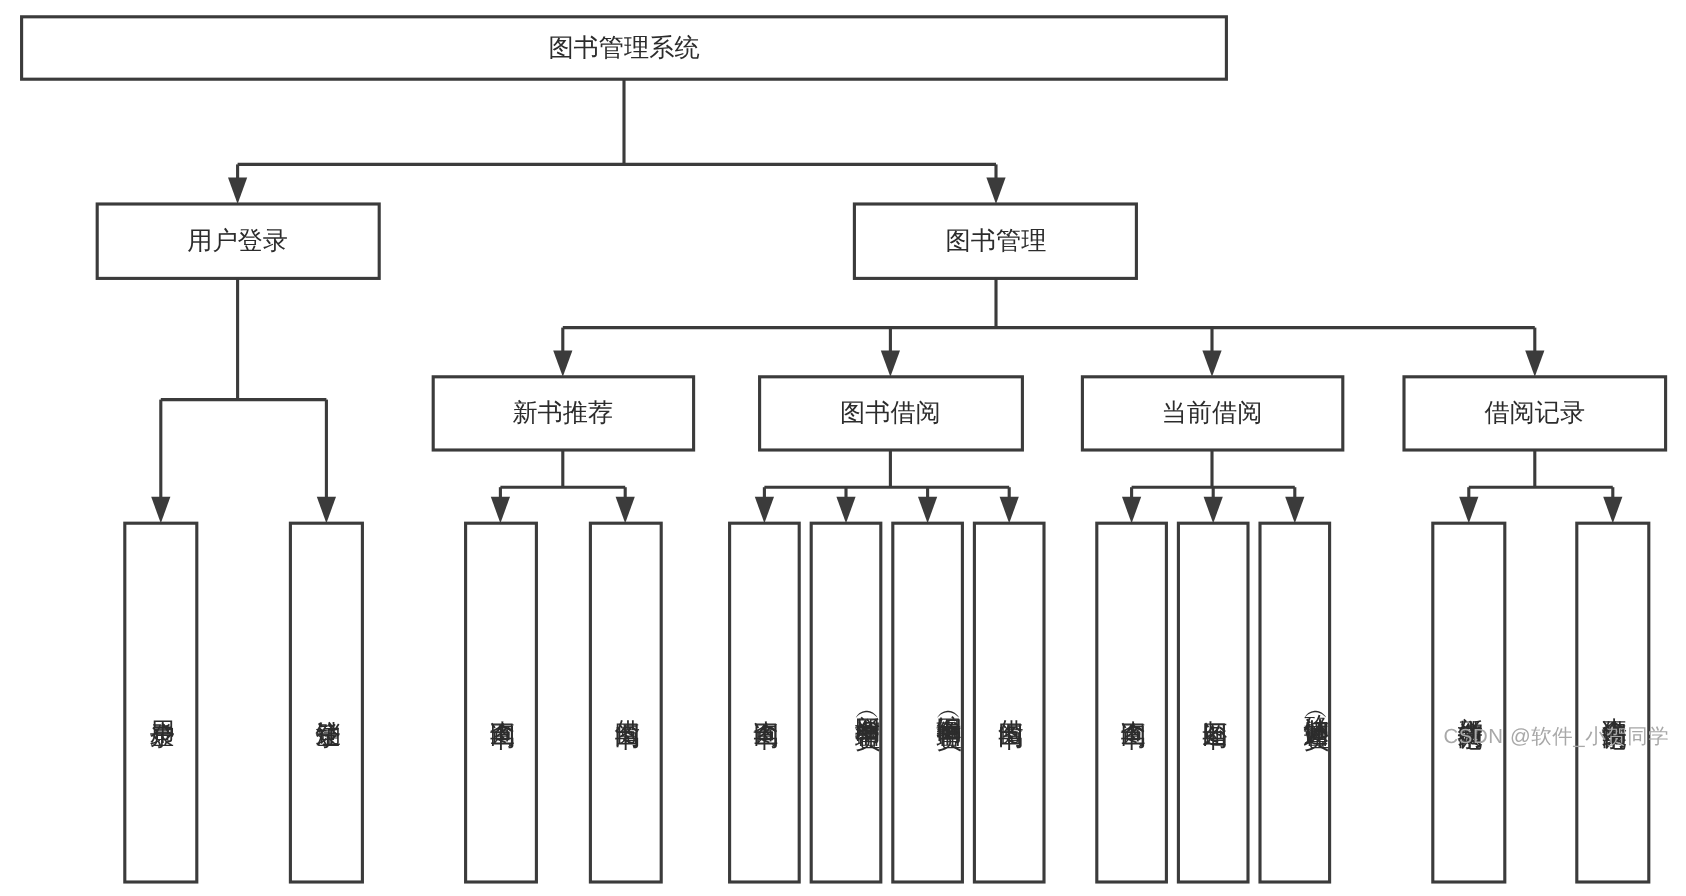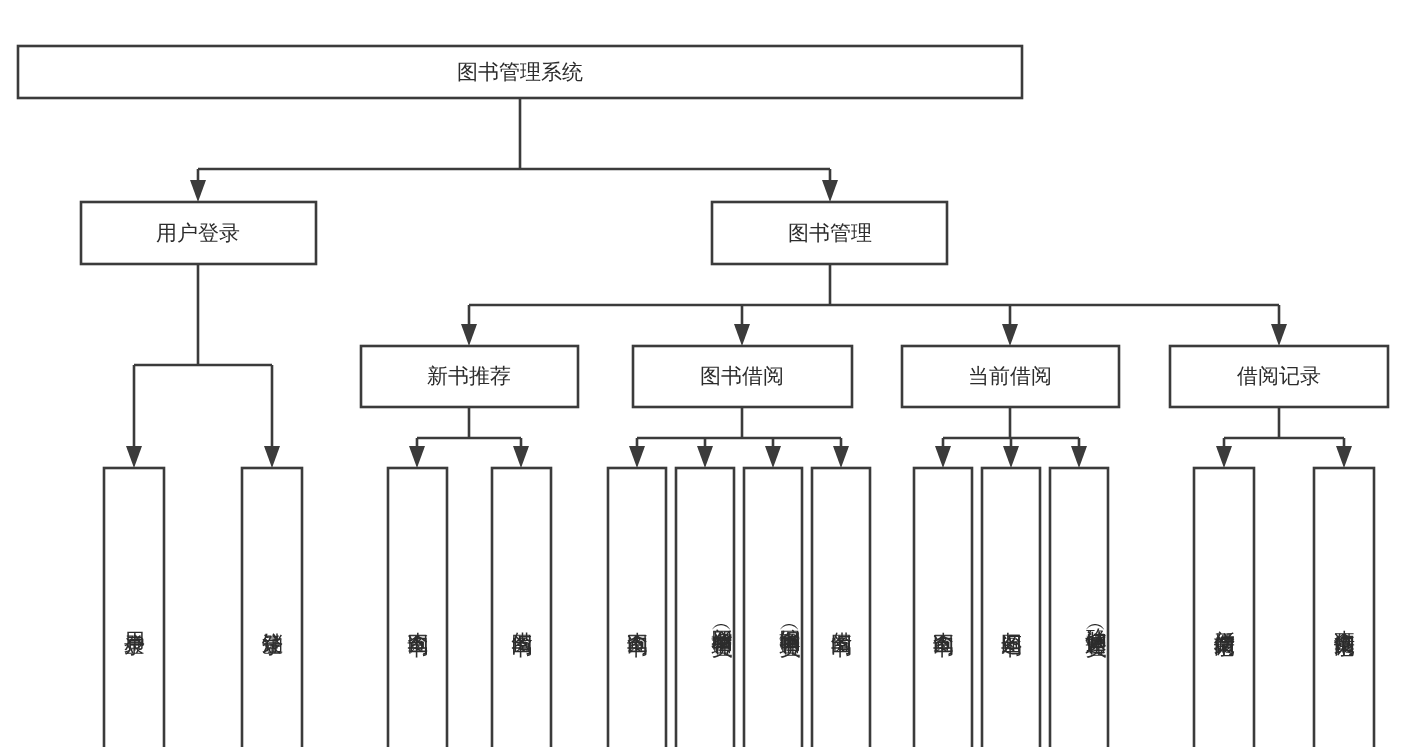--- a/index.html
+++ b/index.html
@@ -13,21 +13,20 @@
     font-family: "Liberation Sans", "DejaVu Sans", sans-serif;
     overflow: hidden;
     position: relative;
   }
   #diagram-root {
     position: absolute;
     top: 0;
     left: 0;
     width: 1405px;
     height: 631px;
-    margin-top: 32px;
   }
   svg.diagram-canvas {
     display: block;
     width: 1405px;
     height: 747px;
   }
   .node-box {
     fill: #ffffff;
     stroke: #3b3b3b;
     stroke-width: 2.6;
@@ -213,13 +212,14 @@
   <div class="leaf-label-wrap" style="left:744px; top:436px; width:58px; height:299px; align-items:flex-start;">编辑图书（管理员）</div>
   <div class="leaf-label-wrap" style="left:812px; top:436px; width:58px; height:299px;">借阅图书</div>
 
   <div class="leaf-label-wrap" style="left:914px; top:436px; width:58px; height:299px;">查询图书</div>
   <div class="leaf-label-wrap" style="left:982px; top:436px; width:58px; height:299px;">归还图书</div>
   <div class="leaf-label-wrap" style="left:1050px; top:436px; width:58px; height:299px; align-items:flex-start;">确认归还（管理员）</div>
 
   <div class="leaf-label-wrap" style="left:1194px; top:436px; width:60px; height:299px;">新增借阅记录</div>
   <div class="leaf-label-wrap" style="left:1314px; top:436px; width:60px; height:299px;">查询借阅记录</div>
 
+  <div class="watermark">CSDN @软件_小贺同学</div>
 </div>
 
 </body></html>

